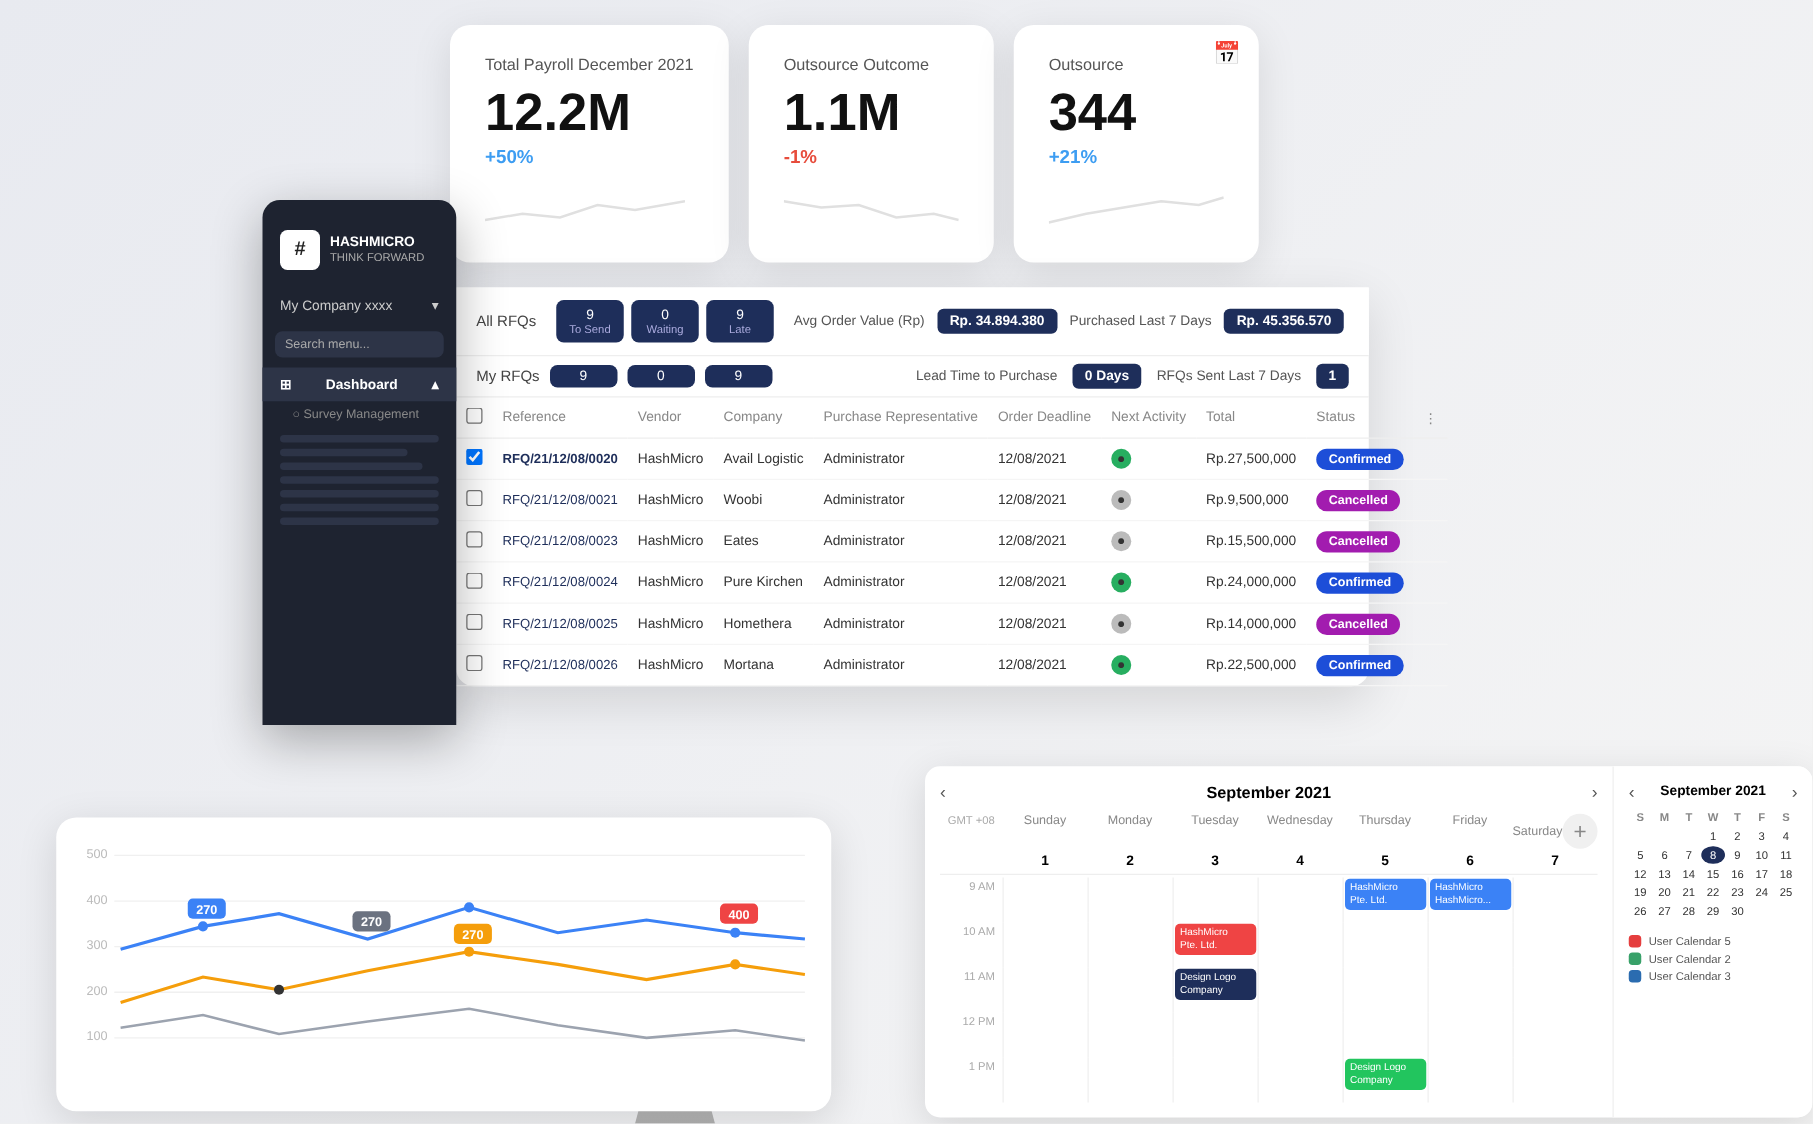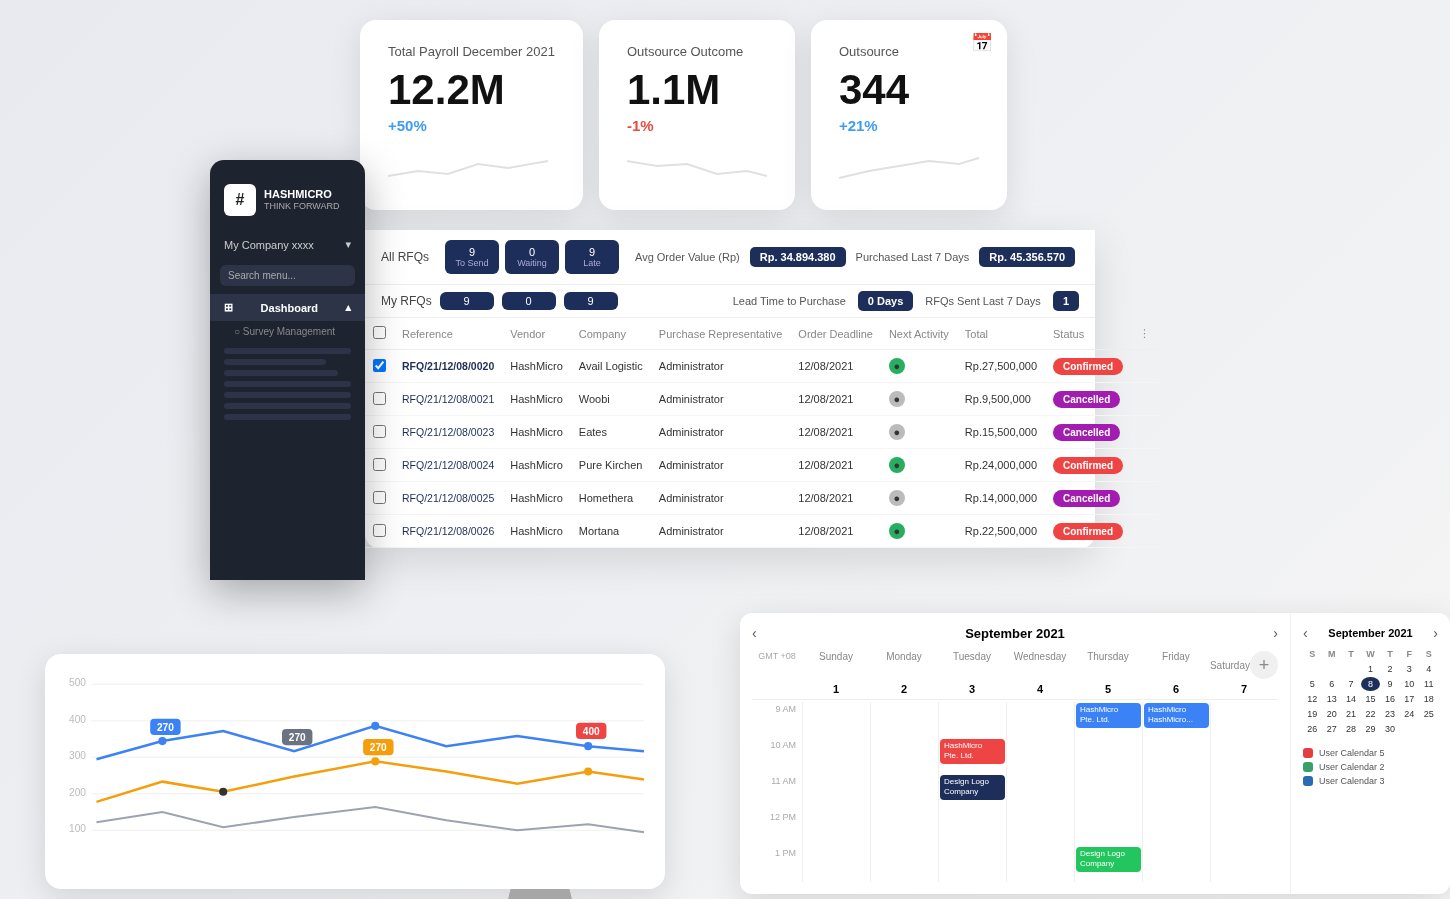--- a/index.html
+++ b/index.html
@@ -265,21 +265,21 @@
       white-space: nowrap;
     }
 
     .status-badge {
       padding: 3px 10px;
       border-radius: 12px;
       font-size: 10px;
       font-weight: 600;
       text-align: center;
     }
-    .status-confirmed { background: #ef4444; color: white; }
+    .status-confirmed { background: #1d4ed8; color: white; }
     .status-cancelled { background: #a21caf; color: white; }
 
     .activity-dot {
       width: 16px; height: 16px;
       border-radius: 50%;
       display: inline-flex;
       align-items: center; justify-content: center;
     }
     .dot-green { background: #27ae60; }
     .dot-gray { background: #bbb; }

